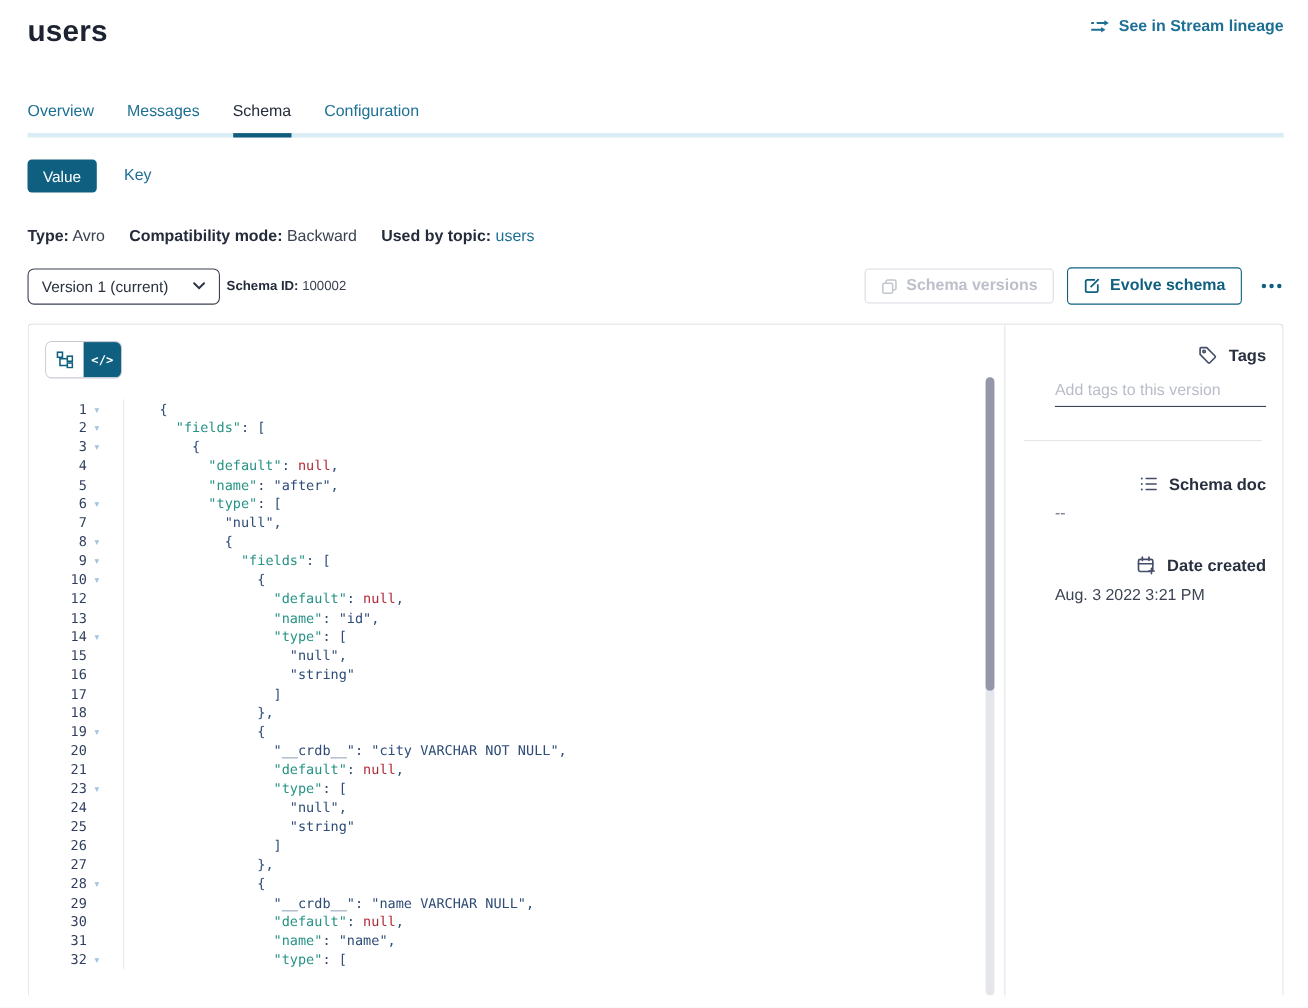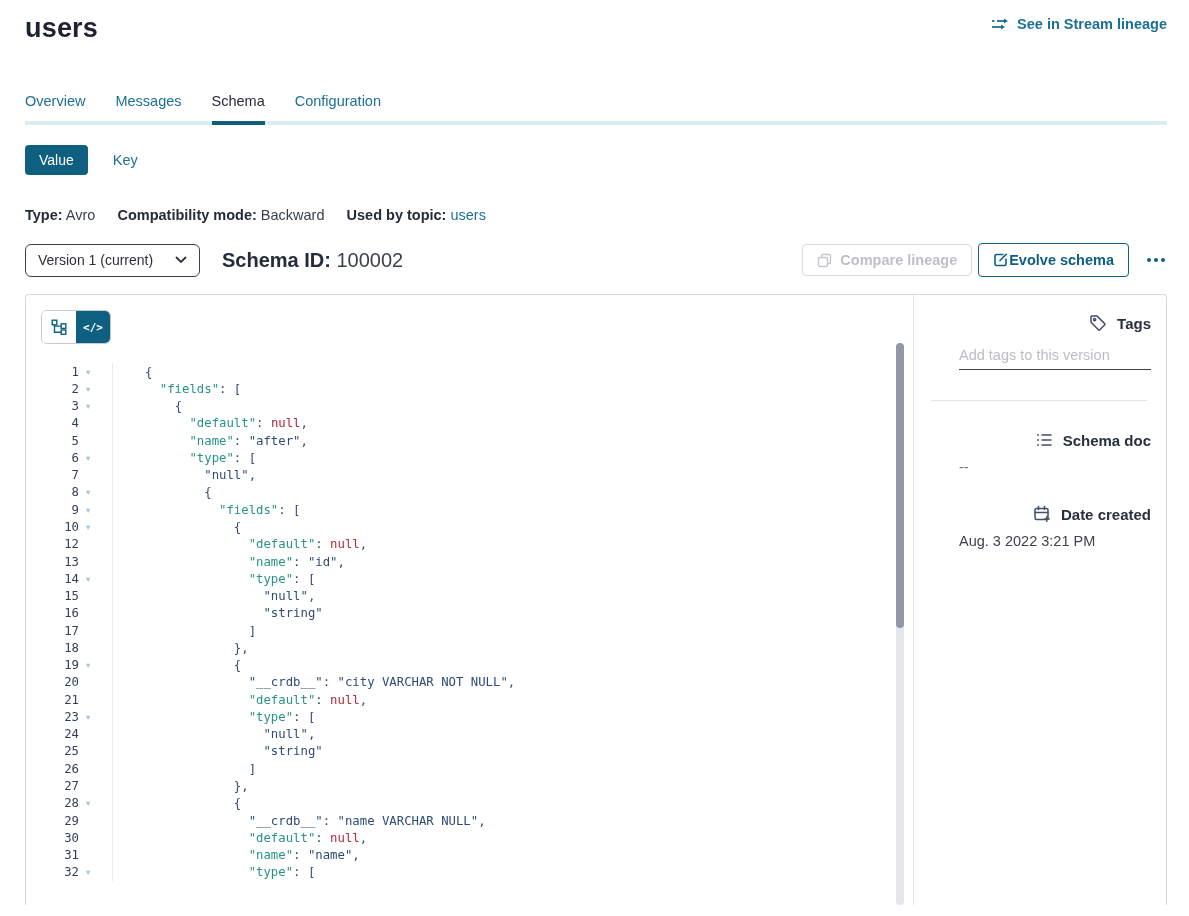--- a/index.html
+++ b/index.html
@@ -31,27 +31,27 @@
   .meta-pair { margin-right:18px; }
   .meta-label { font-weight:700; color:#242b3a; }
   .meta-value { color:#3a4150; }
   .meta-link { color:#1d7094; cursor:pointer; }
 
   
   .toolbar-row { display:flex; align-items:center; margin-top:20px; }
   .version-select { display:flex; align-items:center; justify-content:space-between;
     width:175px; height:33px; border:1.5px solid #3a4152; border-radius:6px;
     padding:0 12px; font-size:14px; color:#2b3140; cursor:pointer; background:#fff; }
-  .schema-id { margin-left:22px; font-size:20px; }
+  .schema-id { margin-left:6px; font-size:12px; }
   .toolbar-right { margin-left:auto; display:flex; align-items:center; }
   .compare-btn { display:flex; align-items:center; gap:8px; height:32px; padding:0 14px;
     border:1px solid #d9dbe1; border-radius:4px; background:#fff; color:#bcc0ca;
     font-size:14.5px; font-weight:600; font-family:inherit; }
-  .evolve-btn { display:flex; align-items:center; height:34px; padding:0 14px;
-    margin-left:6px; border:1px solid #0e5f80; border-radius:4px; background:#fff;
+  .evolve-btn { display:flex; align-items:center; gap:8px; height:34px; padding:0 14px;
+    margin-left:12px; border:1px solid #0e5f80; border-radius:4px; background:#fff;
     color:#0e5f80; font-size:14.5px; font-weight:600; font-family:inherit; cursor:pointer; }
   .more-btn { display:flex; gap:3px; margin-left:16px; padding:6px 2px; cursor:pointer; }
   .more-btn i { width:4px; height:4px; border-radius:50%; background:#0e5f80; display:block; }
 
   
   .card { margin-top:17px; width:1142px; height:611px; border:1px solid #d7d9df;
     border-bottom:none; border-radius:4px 4px 0 0; display:flex; overflow:hidden; }
   .editor { flex:1 1 auto; position:relative; padding:15px 0 0 15px; overflow:hidden; }
 
   .view-toggle { display:inline-flex; border:1px solid #c6cad2; border-radius:6px; overflow:hidden; }
@@ -156,21 +156,21 @@
       <span class="meta-value">100002</span>
     </span>
     <div class="toolbar-right">
       <button class="compare-btn" disabled="">
         <span>
           <svg width="15" height="15" viewBox="0 0 15 15" fill="none" stroke="#c3c6cf" stroke-width="1.4">
             <rect x="4.5" y="1.5" width="9" height="9" rx="1.5"></rect>
             <rect x="1.5" y="4.5" width="9" height="9" rx="1.5" fill="#fff"></rect>
           </svg>
         </span>
-        <span>Compare lineage</span>
+        <span>Schema versions</span>
       </button>
       <button class="evolve-btn">
         <span>
           <svg width="16" height="16" viewBox="0 0 16 16" fill="none" stroke="#0e5f80" stroke-width="1.6">
             <path d="M10.5 2.5 H3.5 A1.5 1.5 0 0 0 2 4 v8 a1.5 1.5 0 0 0 1.5 1.5 h8 A1.5 1.5 0 0 0 13 12 V6.5"></path>
             <line x1="6.5" y1="9" x2="13.8" y2="1.7"></line>
           </svg>
         </span>
         <span>Evolve schema</span>
       </button>

